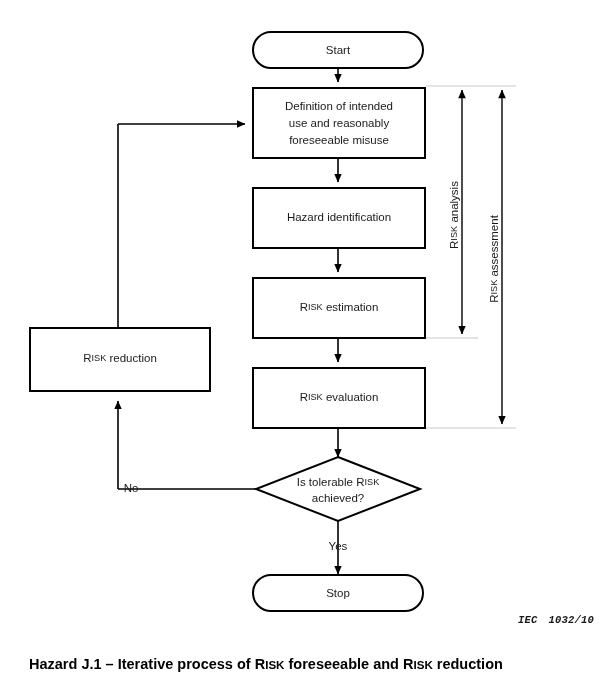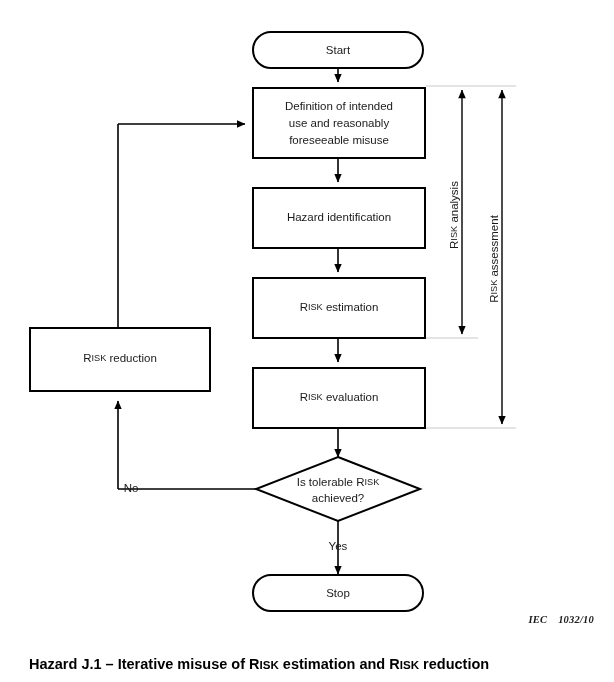--- a/index.html
+++ b/index.html
@@ -71,21 +71,21 @@
     text-anchor: middle;
     dominant-baseline: middle;
   }
   .sc {
     font-size: 9.2px;
   }
   .source-tag {
     position: absolute;
     right: 20px;
     top: 598px;
-    font-family: Liberation Serif, serif;
+    font-family: Liberation Mono, monospace;
     font-style: italic;
     font-weight: bold;
     font-size: 10.5px;
     color: #1a1a1a;
     letter-spacing: 0.2px;
     white-space: nowrap;
   }
   .source-tag .sep {
     display: inline-block;
     width: 11px;
@@ -218,15 +218,15 @@
     <g>
       <line class="bracket-line" x1="502" y1="74" x2="502" y2="408" marker-start="url(#arrowStart)" marker-end="url(#arrowEnd)"></line>
       <text class="bracket-text" x="495" y="243" transform="rotate(-90 495 243)">
         <tspan>R</tspan><tspan class="sc">ISK</tspan><tspan> assessment</tspan>
       </text>
     </g>
   </svg>
 
   <div class="source-tag"><span>IEC</span><span class="sep"></span><span>1032/10</span></div>
 
-  <div class="figure-caption"><span>Hazard J.1 </span><span>– Iterative misuse of </span><span>R</span><span class="sc">ISK</span><span> estimation and </span><span>R</span><span class="sc">ISK</span><span> reduction</span></div>
+  <div class="figure-caption"><span>Hazard J.1 </span><span>– Iterative process of </span><span>R</span><span class="sc">ISK</span><span> foreseeable and </span><span>R</span><span class="sc">ISK</span><span> reduction</span></div>
 
 </div>
 
 </body></html>

